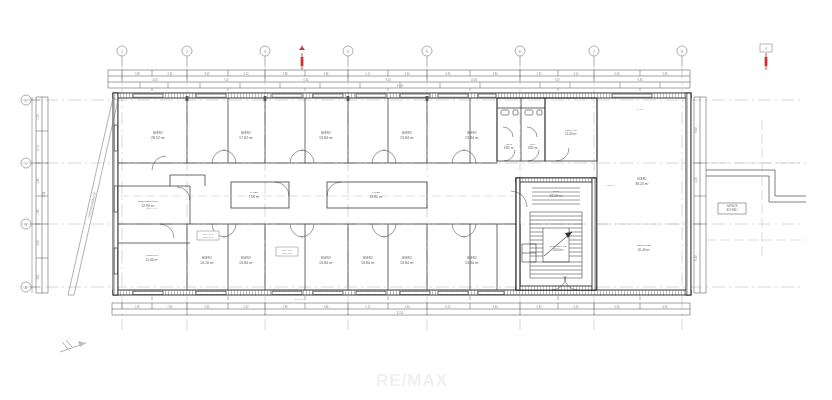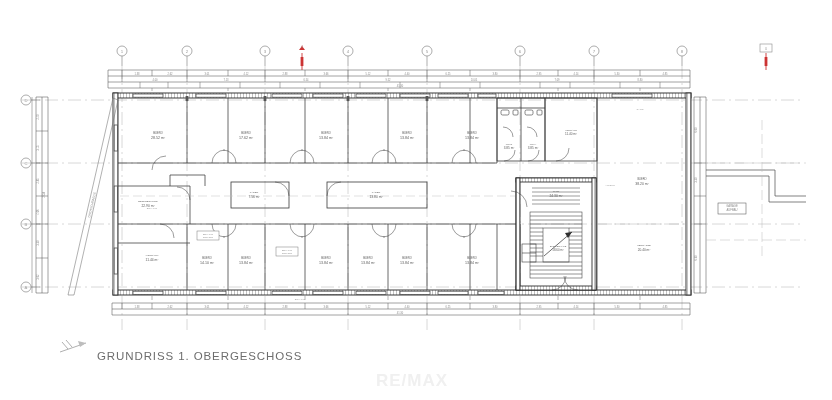--- a/index.html
+++ b/index.html
@@ -638,15 +638,14 @@
 
   <svg class="north" viewBox="0 0 36 22">
     <g stroke="#9a9a9a" stroke-width="0.8" fill="none">
       <path d="M4 16 L30 7"></path>
       <path d="M30 7 L22 5 L24 11 Z" fill="#bdbdbd" stroke="none"></path>
       <path d="M6 6 L12 13"></path>
       <path d="M10 4 L16 11"></path>
     </g>
   </svg>
 
-  <div class="ttl">GRUNDRISS 1. OBERGESCHOSS</div>
   <div class="wm">RE/MAX</div>
 </div>
 
 </body></html>

